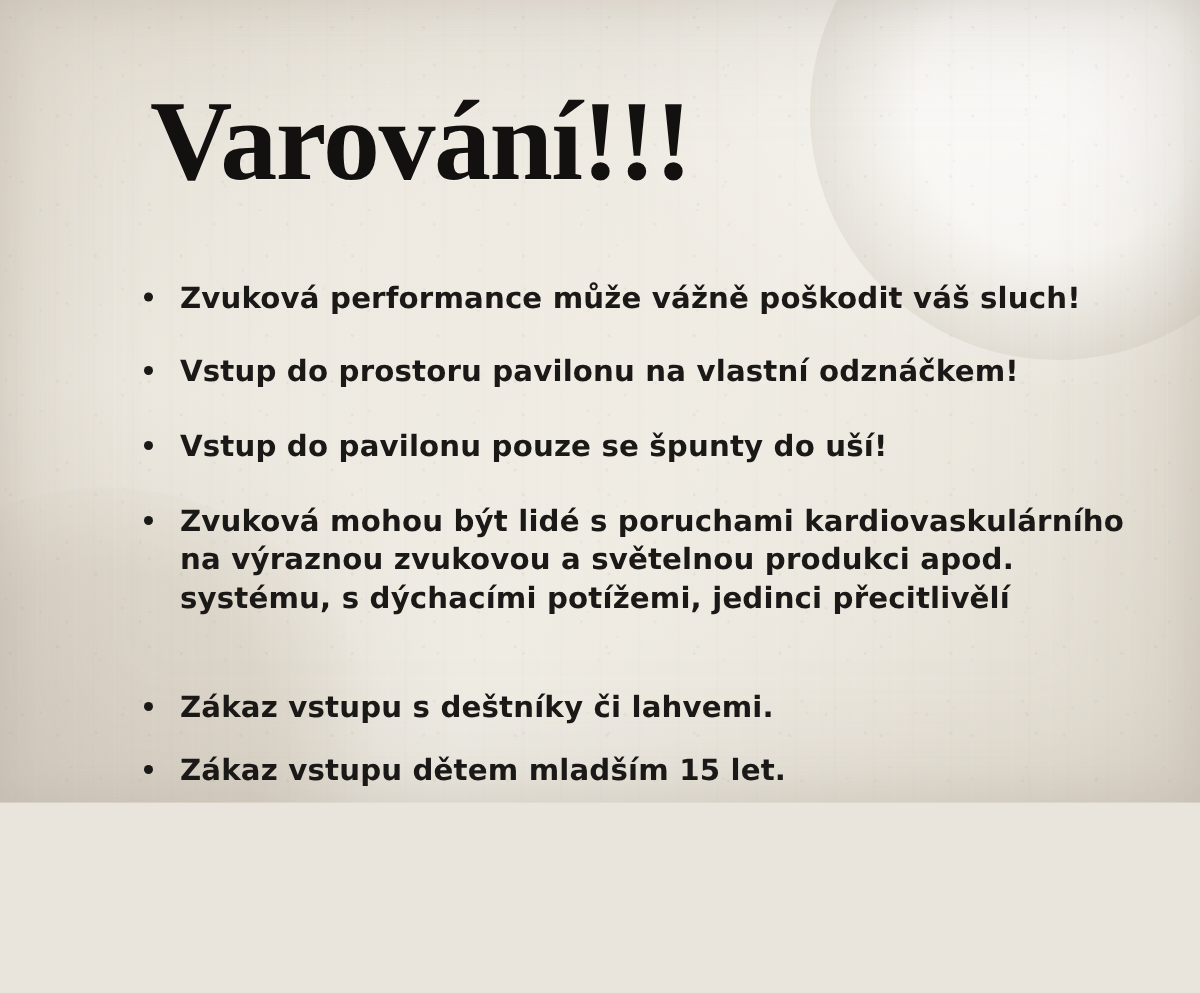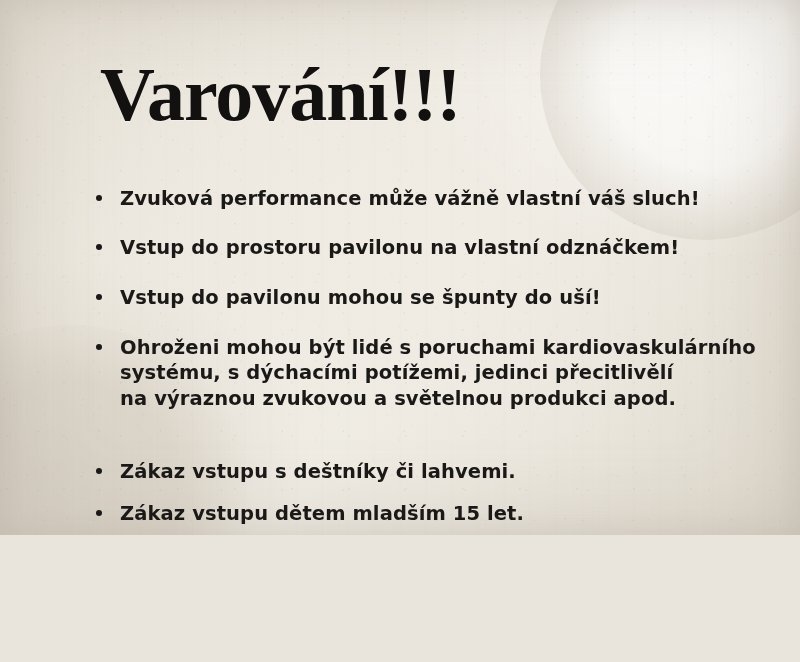--- a/index.html
+++ b/index.html
@@ -156,35 +156,35 @@
   <div class="stain-bl"></div>
   <div class="grain"></div>
   <div class="streaks"></div>
   <div class="edge-shade"></div>
 
   <div class="content">
     <h1 class="title">Varování!!!</h1>
     <ul class="warning-list">
         <li>
           <span class="bullet"></span>
-          <span class="line">Zvuková performance může vážně vlastní váš sluch!</span>
+          <span class="line">Zvuková performance může vážně poškodit váš sluch!</span>
         </li>
         <li>
           <span class="bullet"></span>
           <span class="line">Vstup do prostoru pavilonu na vlastní odznáčkem!</span>
         </li>
         <li>
           <span class="bullet"></span>
-          <span class="line">Vstup do pavilonu mohou se špunty do uší!</span>
+          <span class="line">Vstup do pavilonu pouze se špunty do uší!</span>
         </li>
         <li>
           <span class="bullet"></span>
-          <span class="line">Ohroženi mohou být lidé s poruchami kardiovaskulárního</span>
+          <span class="line">Zvuková mohou být lidé s poruchami kardiovaskulárního</span>
+          <span class="line">na výraznou zvukovou a světelnou produkci apod.</span>
           <span class="line">systému, s dýchacími potížemi, jedinci přecitlivělí</span>
-          <span class="line">na výraznou zvukovou a světelnou produkci apod.</span>
         </li>
         <li class="gap-before tight">
           <span class="bullet"></span>
           <span class="line">Zákaz vstupu s deštníky či lahvemi.</span>
         </li>
         <li>
           <span class="bullet"></span>
           <span class="line">Zákaz vstupu dětem mladším 15 let.</span>
         </li>
       </ul>

